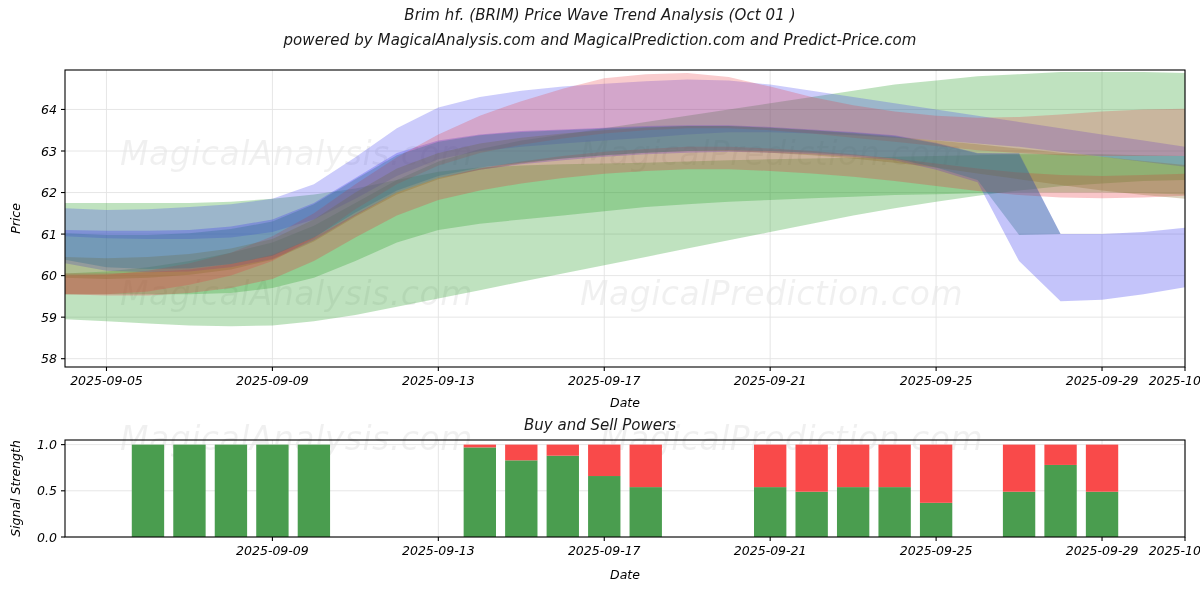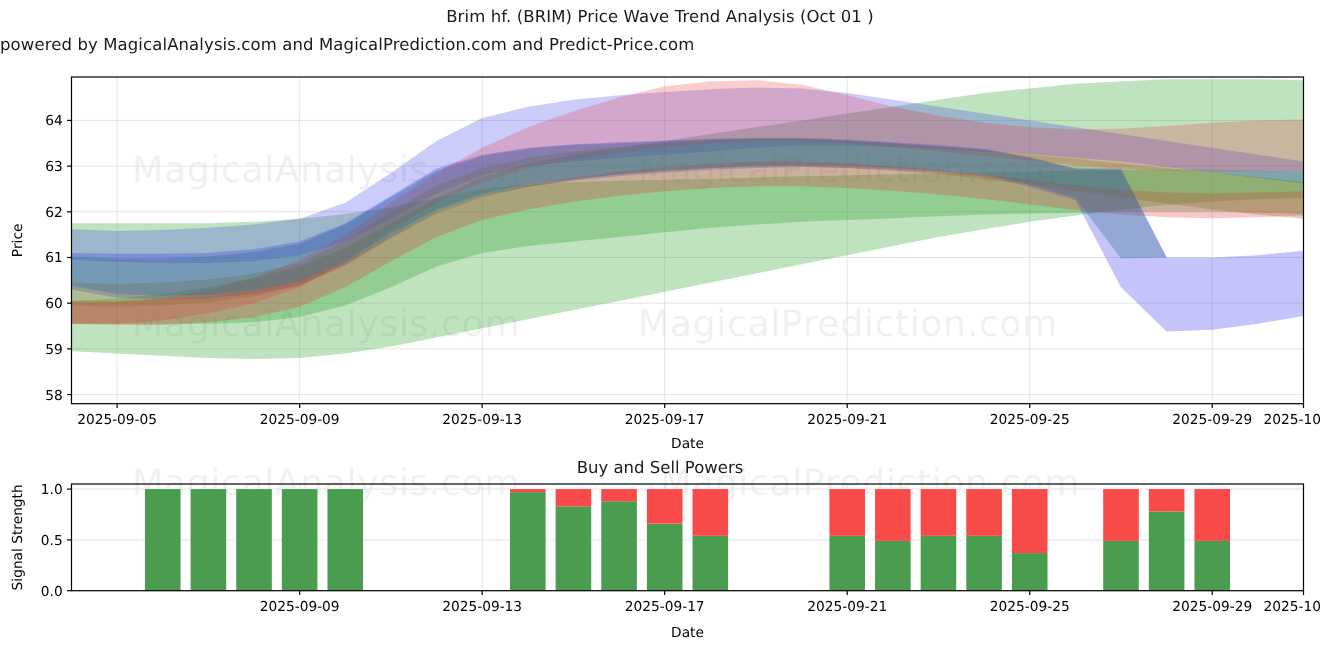--- a/index.html
+++ b/index.html
@@ -1,27 +1,27 @@
 <!DOCTYPE html>
 <html><head>
 <meta charset="utf-8">
 <style>
   html,body{margin:0;padding:0;}
   body{
     width:1200px;height:600px;background:#ffffff;
     font-family:"DejaVu Sans","Liberation Sans",sans-serif;
     color:#000;overflow:hidden;position:relative;
   }
-  #root{position:relative;width:1200px;height:476px;}
+  #root{position:relative;width:1200px;height:476px;font-style:italic;}
   .title{
     position:absolute;left:0;top:6px;width:1200px;text-align:center;
     font-size:15px;color:#1a1a1a;letter-spacing:.1px;
   }
   .subtitle{
-    position:absolute;left:0;top:31px;width:1200px;text-align:left;
+    position:absolute;left:0;top:31px;width:1200px;text-align:center;
     font-size:15px;color:#1a1a1a;letter-spacing:.1px;
   }
   .panel{position:absolute;}
   svg{display:block;overflow:visible;}
   .axis-line{stroke:#000;stroke-width:1.1;fill:none;}
   .gridline{stroke:#e3e3e3;stroke-width:0.9;}
   .tick{stroke:#000;stroke-width:1.1;}
   .ticklabel{font-family:"DejaVu Sans","Liberation Sans",sans-serif;font-size:12.5px;fill:#000;}
   .axistitle{font-family:"DejaVu Sans","Liberation Sans",sans-serif;font-size:12.5px;fill:#000;}
   .paneltitle{font-family:"DejaVu Sans","Liberation Sans",sans-serif;font-size:15px;fill:#1a1a1a;}

